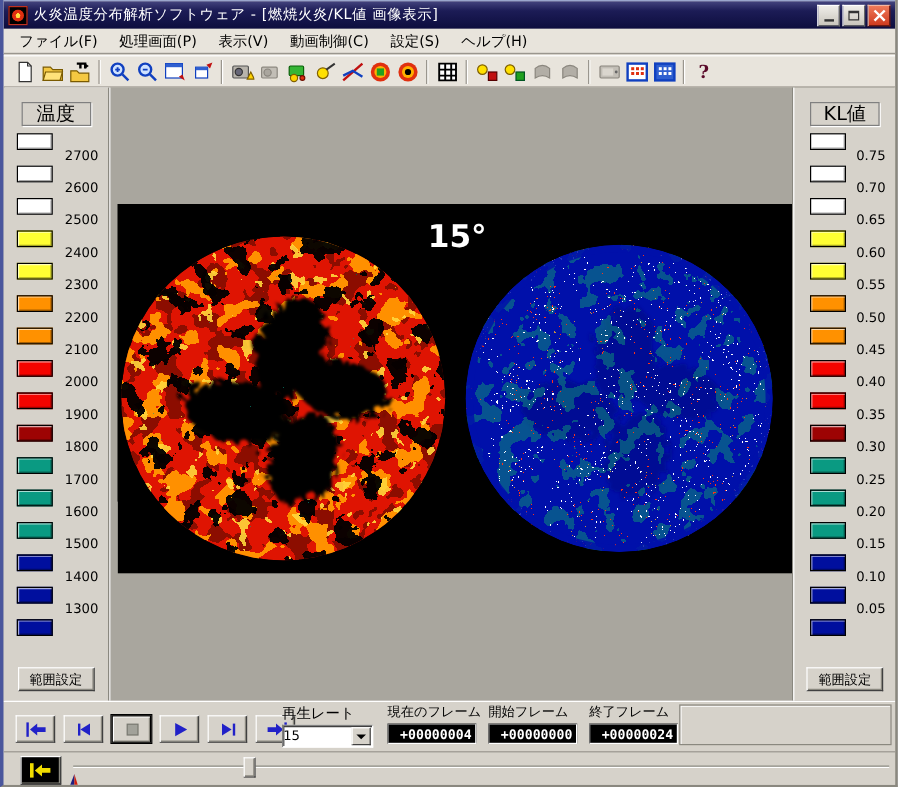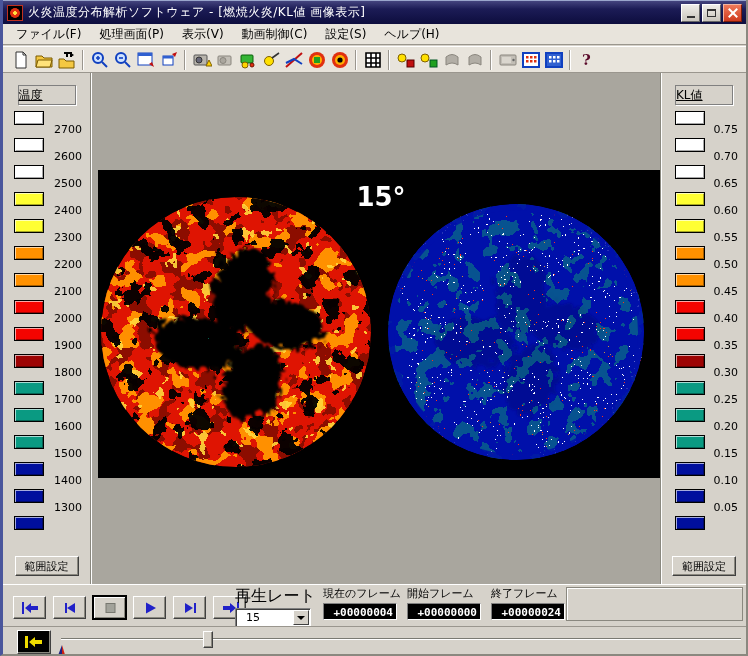--- a/index.html
+++ b/index.html
@@ -40,46 +40,46 @@
   .toolbar{position:absolute;left:0;top:46px;right:0;height:27px;background:#e8e4dc;
     border-top:1px solid #fff;border-bottom:1px solid #9a968e;display:flex;align-items:center;padding-left:6px;}
   .tbtn{width:23px;height:23px;display:flex;align-items:center;justify-content:center;}
   .tsep{width:0;height:20px;border-left:1px solid #9a968e;border-right:1px solid #fff;margin:0 4px;}
   .help-q{font-size:15px;font-weight:bold;color:#5a0a2a;font-family:"DejaVu Serif",serif;}
   
   .main{position:absolute;left:0;top:73px;right:0;height:511px;background:#a9a69e;}
   .scale-panel{position:absolute;top:0;bottom:0;background:#d6d2ca;}
   .scale-panel.left{left:0;width:88px;border-right:1px solid #8a887f;box-shadow:1px 0 0 #fff;}
   .scale-panel.right{right:0;width:85px;border-left:1px solid #fff;box-shadow:-1px 0 0 #8a887f;}
-  .scale-header{margin:12px auto 6px auto;width:58px;height:20px;line-height:18px;text-align:left;
-    font-size:12px;border:1px solid #808080;background:#d6d2ca;box-shadow:1px 1px 0 #fff;text-decoration:underline;}
+  .scale-header{margin:12px auto 6px auto;width:58px;height:20px;line-height:18px;text-align:center;
+    font-size:16px;border:1px solid #808080;background:#d6d2ca;box-shadow:1px 1px 0 #fff;}
   .scale-row{height:27px;position:relative;}
   .swatch{position:absolute;left:11px;top:0;width:30px;height:14px;border:1px solid #000;
     box-shadow:inset 1px 1px 0 rgba(255,255,255,.65), inset -1px -1px 0 rgba(0,0,0,.35);}
   .scale-panel.right .swatch{left:13px;}
   .scale-label{position:absolute;right:8px;top:12px;font-size:11px;color:#000;text-align:center;}
   .range-btn{position:absolute;left:50%;transform:translateX(-50%);bottom:8px;width:64px;height:20px;
     font-size:11px;font-family:"DejaVu Sans",sans-serif;
     background:#d6d2ca;border:1px solid #404040;border-top-color:#fff;border-left-color:#fff;
     box-shadow:inset -1px -1px 0 #8a887f;cursor:default;}
   
   .viewer{position:absolute;left:95px;top:97px;width:562px;height:248px;background:#000;}
   
   .transport{position:absolute;left:0;top:584px;right:0;height:42px;background:#d6d2ca;
     border-top:1px solid #fff;}
   .pb-buttons{position:absolute;left:10px;top:11px;display:flex;gap:7px;}
   .pb{width:33px;height:23px;background:#d6d2ca;border:1px solid #404040;border-top-color:#fff;border-left-color:#fff;
     box-shadow:inset -1px -1px 0 #8a887f;display:flex;align-items:center;justify-content:center;padding:0;}
   .pb.pressed{border:1px solid #000;box-shadow:0 0 0 1px #000, inset 1px 1px 0 #fff, inset -1px -1px 0 #8a887f;}
   .rate-group{position:absolute;left:232px;top:1px;width:90px;}
-  .rate-label{font-size:16px;color:#000;}
+  .rate-label{font-size:12px;color:#000;}
   .dropdown{margin-top:1px;width:76px;height:19px;background:#fff;border:1px solid #808080;
     border-bottom-color:#fff;border-right-color:#fff;box-shadow:inset 1px 1px 0 #404040;
     display:flex;align-items:center;position:relative;}
-  .dropdown-value{font-size:11px;padding-left:10px;flex:1;}
+  .dropdown-value{font-size:11px;padding-left:0;flex:1;}
   .dropdown-arrow{width:16px;height:15px;margin-right:1px;background:#d6d2ca;border:1px solid #404040;
     border-top-color:#fff;border-left-color:#fff;display:flex;align-items:center;justify-content:center;}
   .dropdown-arrow:after{content:"";width:0;height:0;border:4px solid transparent;border-top-color:#000;margin-top:4px;}
   .frame-fields{position:absolute;left:320px;top:1px;display:flex;gap:10px;}
   .frame-field{width:74px;}
   .frame-label{font-size:11px;color:#000;white-space:nowrap;}
   .lcd{margin-top:2px;height:17px;background:#000;color:#fff;font-family:"DejaVu Sans Mono",monospace;
     font-size:11px;font-weight:bold;text-align:right;padding:2px 3px 0 0;border:1px solid #808080;
     border-bottom-color:#fff;border-right-color:#fff;}
   .status-box{position:absolute;left:563px;right:3px;top:2px;bottom:5px;background:#d6d2ca;

